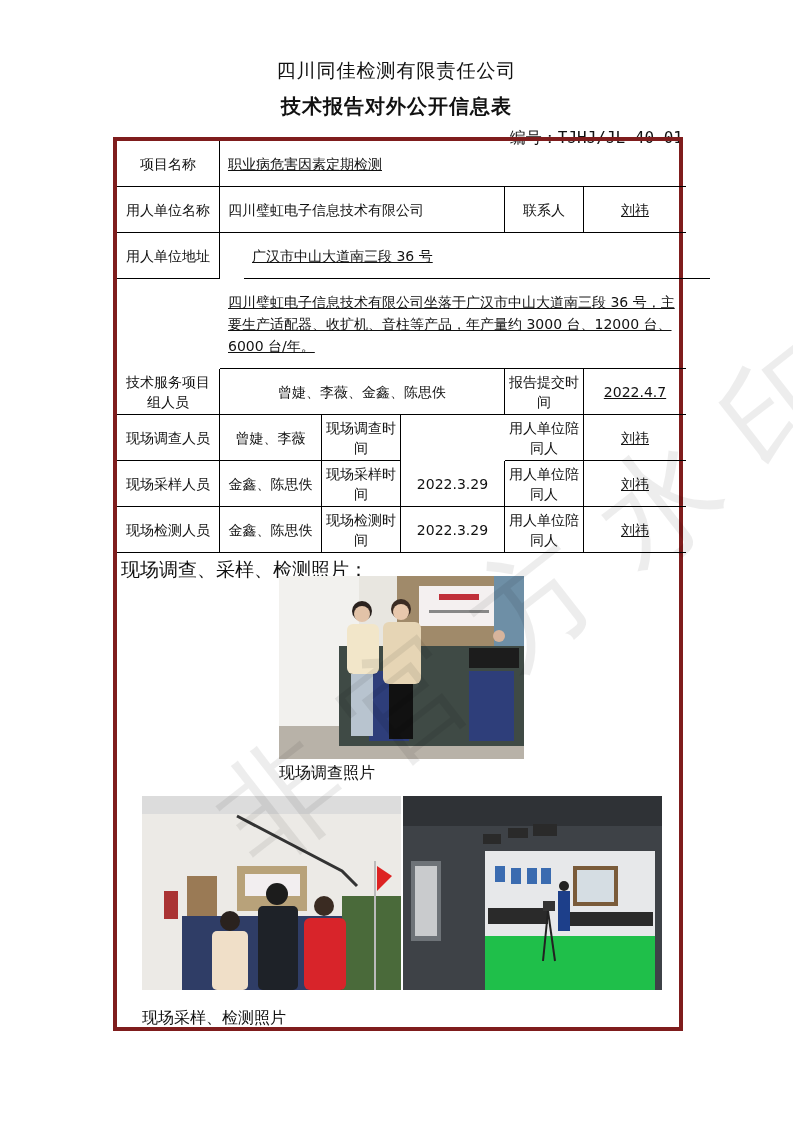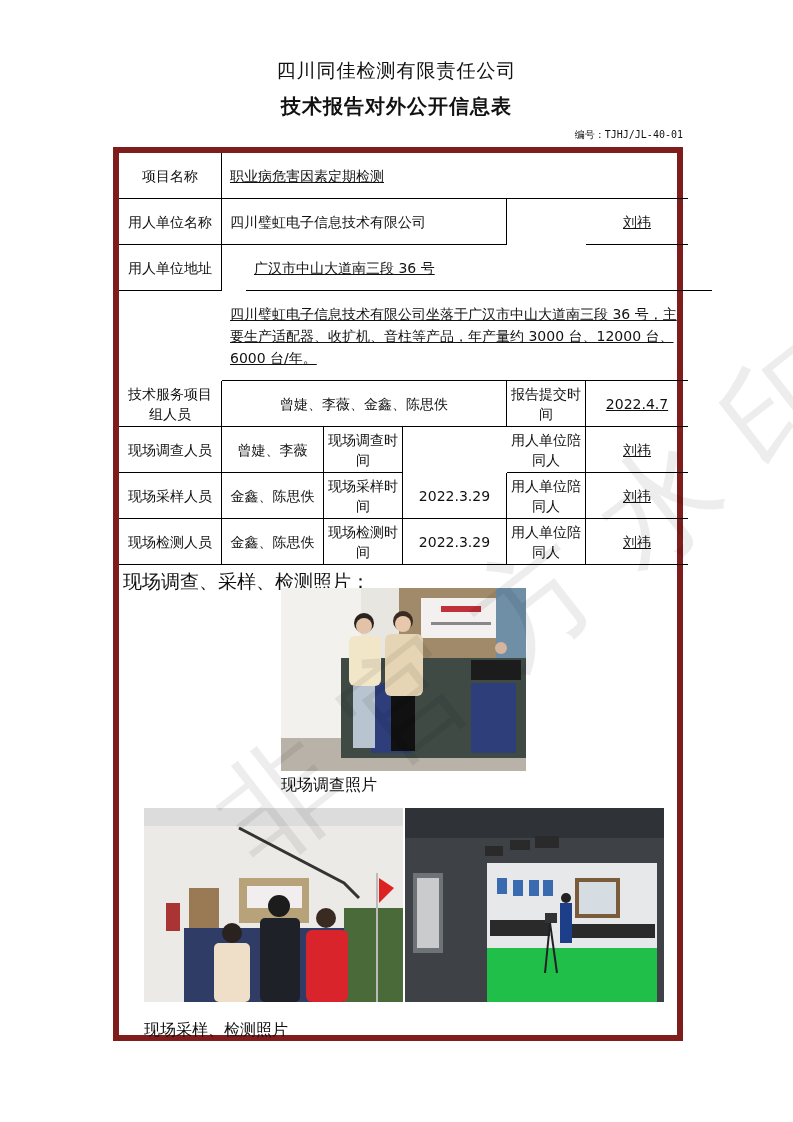--- a/index.html
+++ b/index.html
@@ -1,21 +1,21 @@
 <!DOCTYPE html>
 <html><head>
 <meta charset="utf-8">
 <style>
   html,body{margin:0;padding:0;background:#fff;}
   body{width:793px;height:1122px;position:relative;overflow:hidden;
        font-family:"DejaVu Sans","Liberation Sans",sans-serif;color:#111;}
   .company{position:absolute;top:58px;left:0;width:793px;text-align:center;font-size:19px;letter-spacing:1px;}
   .title{position:absolute;top:93px;left:0;width:793px;text-align:center;font-size:20px;font-weight:bold;font-family:"DejaVu Serif","Liberation Serif",serif;letter-spacing:1px;}
-  .docno{position:absolute;top:128px;left:500px;width:183px;text-align:right;font-size:10px;font-family:"DejaVu Sans Mono","Liberation Mono",monospace;}
-  .sheet{position:absolute;left:113px;top:147px;width:570px;height:894px;border:6px solid #7f1d1d;box-sizing:border-box;}
+  .docno{position:absolute;top:128px;left:500px;width:183px;text-align:right;font-size:16px;font-family:"DejaVu Sans Mono","Liberation Mono",monospace;}
+  .sheet{position:absolute;left:113px;top:137px;width:570px;height:894px;border:4px solid #7f1d1d;box-sizing:border-box;}
   .cell{position:absolute;box-sizing:border-box;border-right:1px solid #000;border-bottom:1px solid #000;
         display:flex;align-items:center;justify-content:center;text-align:center;font-size:14px;line-height:20px;padding:0 4px;}
   .cell.left{justify-content:flex-start;text-align:left;padding-left:8px;}
   .cell.noright{border-right:none;text-decoration:underline;}
   .summary{line-height:22px;text-align:justify;padding:0 6px 0 8px;}
   .photos-label{position:absolute;left:4px;top:416px;font-size:19px;}
   .photo{position:absolute;overflow:hidden;}
   .photo-caption{position:absolute;font-size:16px;text-align:left;}
   .watermark{position:absolute;font-size:120px;color:rgba(0,0,0,0.07);transform:rotate(-38deg);pointer-events:none;white-space:nowrap;left:150px;top:510px;letter-spacing:40px;font-family:"DejaVu Sans",sans-serif;}
 </style>
@@ -26,20 +26,21 @@
 <div class="title">技术报告对外公开信息表</div>
 <div class="docno">编号：TJHJ/JL-40-01</div>
 
 <div class="sheet">
 
   <div class="cell" style="left:0;top:0;width:103px;height:46px;">项目名称</div>
   <div class="cell left noright" style="left:103px;top:0;width:466px;height:46px;">职业病危害因素定期检测</div>
 
   <div class="cell" style="left:0;top:46px;width:103px;height:46px;">用人单位名称</div>
   <div class="cell left" style="left:103px;top:46px;width:285px;height:46px;">四川璧虹电子信息技术有限公司</div>
+  <div class="cell" style="left:388px;top:46px;width:79px;height:46px;">联系人</div>
   <div class="cell noright" style="left:467px;top:46px;width:102px;height:46px;">刘祎</div>
 
   <div class="cell" style="left:0;top:92px;width:103px;height:46px;">用人单位地址</div>
   <div class="cell left noright" style="left:103px;top:92px;width:466px;height:46px;margin-left:24px;">广汉市中山大道南三段 36 号</div>
 
   <div class="cell left noright summary" style="left:103px;top:138px;width:466px;height:90px;">四川璧虹电子信息技术有限公司坐落于广汉市中山大道南三段 36 号，主要生产适配器、收扩机、音柱等产品，年产量约 3000 台、12000 台、6000 台/年。</div>
 
   <div class="cell" style="left:0;top:228px;width:103px;height:46px;">技术服务项目组人员</div>
   <div class="cell" style="left:103px;top:228px;width:285px;height:46px;">曾婕、李薇、金鑫、陈思佚</div>
   <div class="cell" style="left:388px;top:228px;width:79px;height:46px;">报告提交时间</div>

